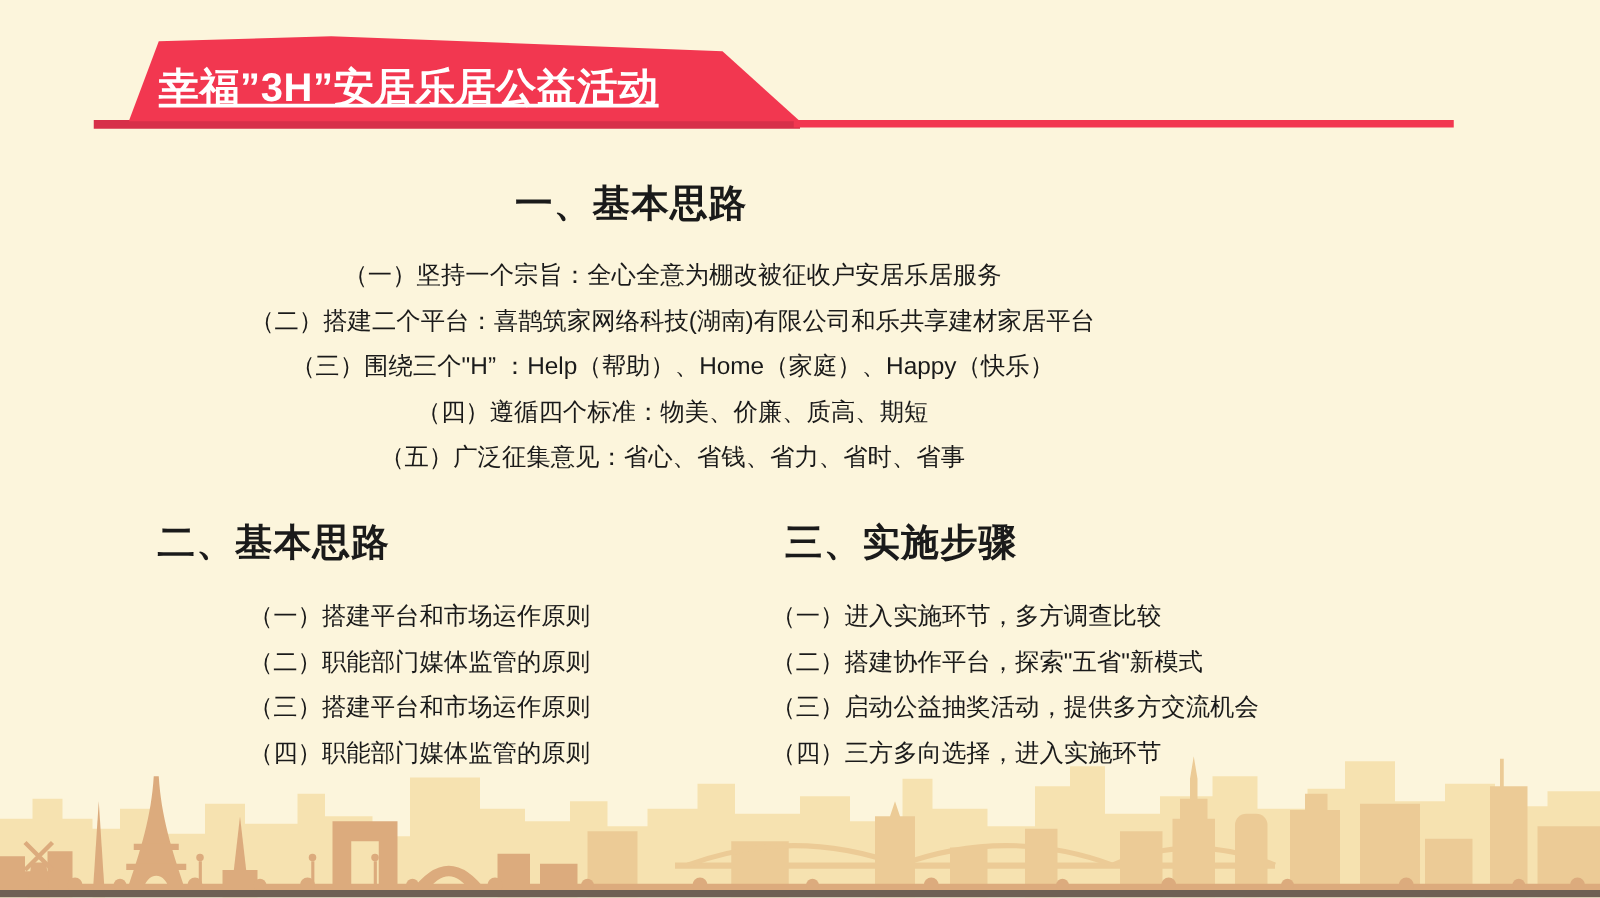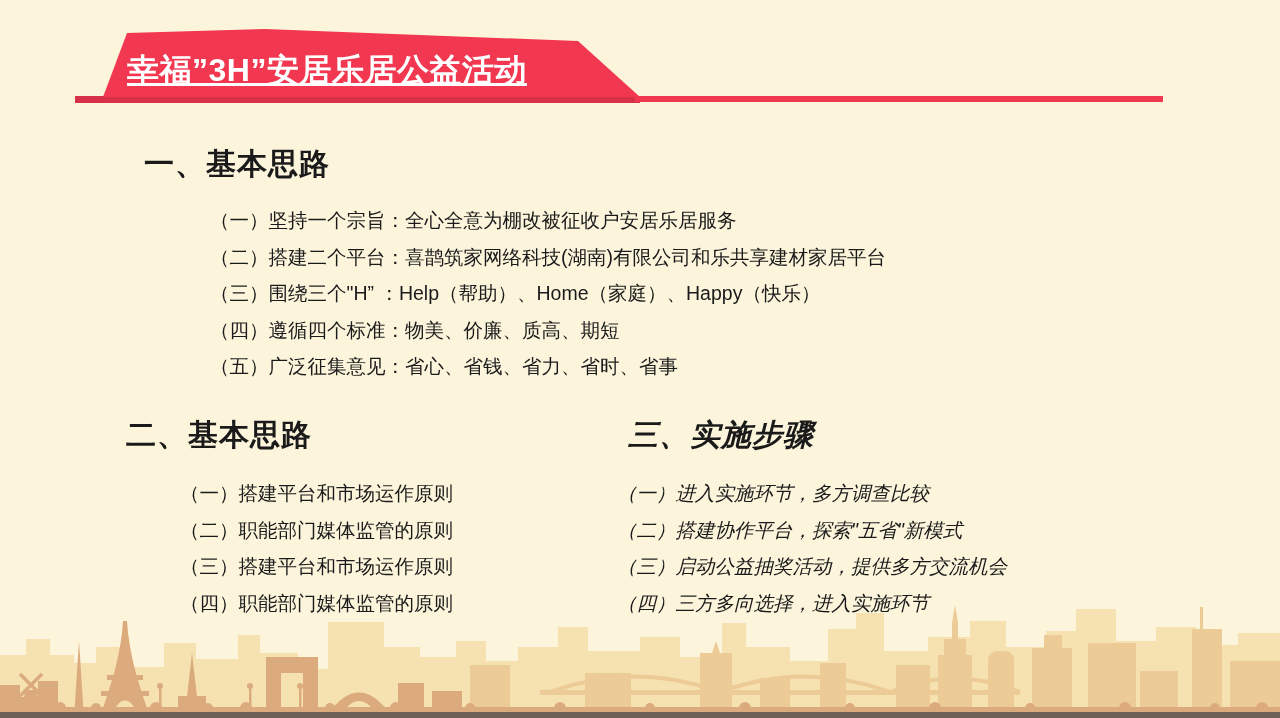--- a/index.html
+++ b/index.html
@@ -37,25 +37,25 @@
   }
   .section ul{
     list-style:none;margin:0;padding:0;
   }
   .section li{
     font-size:19.5px;line-height:36.6px;
     font-weight:400;
     color:var(--color-body-text,#1A1A1A);
     white-space:nowrap;
   }
-  .section-1{left:144px;top:146px;}
+  .section-1{left:134px;top:146px;text-align:center;}
   .section-1 ul{margin:20px 0 0 66px;}
   .section-2{left:126px;top:417px;}
-  .section-2 ul{margin:22px 0 0 54px;}
-  .section-3{left:628px;top:417px;font-style:italic;}
+  .section-2 ul{margin:22px 0 0 73px;}
+  .section-3{left:628px;top:417px;}
   .section-3 ul{margin:22px 0 0 -11px;}
   
   .skyline-svg{
     position:absolute;left:0;bottom:0;width:1280px;height:125px;display:block;
   }
 </style>
 </head>
 <body>
 
 <div class="slide">

